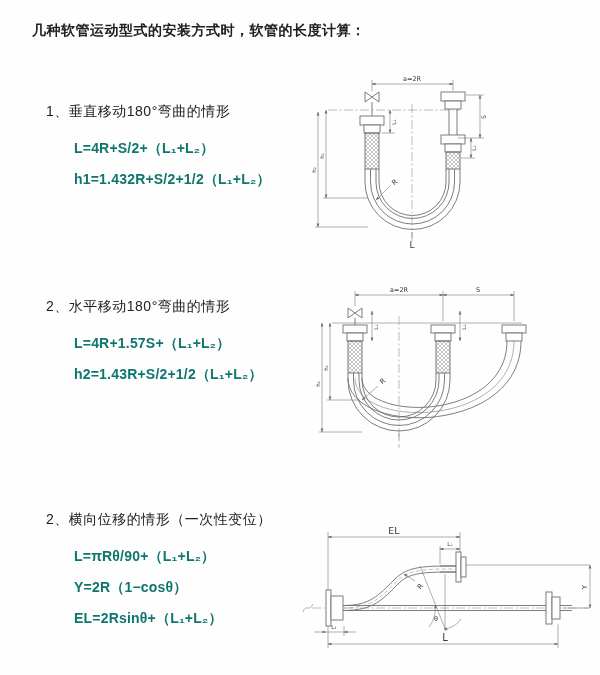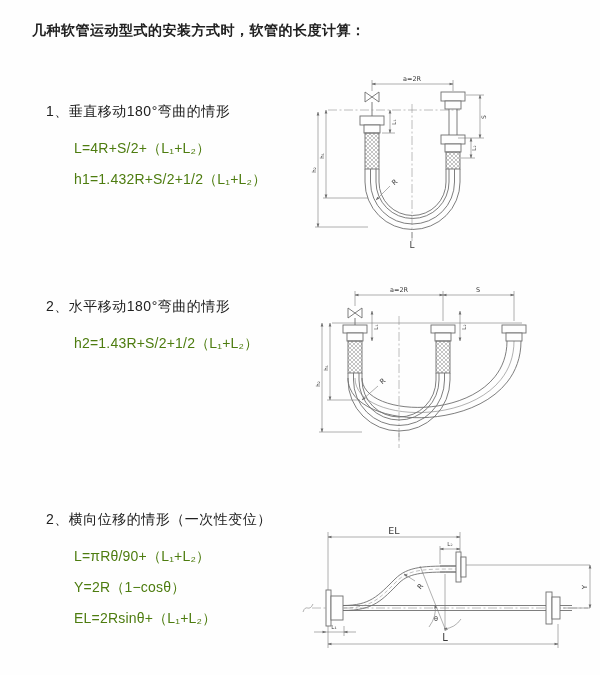--- a/index.html
+++ b/index.html
@@ -1,21 +1,21 @@
 <!DOCTYPE html>
 <html><head>
 <meta charset="utf-8">
 <style>
   html,body{margin:0;padding:0;background:#ffffff;}
   .page{position:relative;width:600px;height:675px;background:#fefefe;overflow:hidden;
         font-family:"Liberation Sans","DejaVu Sans",sans-serif;color:#212121;}
   .title{position:absolute;left:32px;top:22px;font-size:14px;font-weight:600;letter-spacing:.5px;}
   .sec{position:absolute;left:46px;width:270px;}
   .sec .h{font-size:14px;font-weight:400;letter-spacing:.5px;margin:0 0 12px 0;}
-  .sec .f{font-size:14px;font-weight:400;margin:0 0 0 28px;padding:6.5px 0;letter-spacing:.2px;color:#4d7c0f;}
+  .sec .f{font-size:14px;font-weight:700;margin:0 0 0 28px;padding:6.5px 0;letter-spacing:.2px;color:#0f766e;}
   .dg{position:absolute;text-decoration:underline;}
   svg{display:block;}
   svg text{font-family:"DejaVu Sans","Liberation Sans",sans-serif;fill:#3a3a3a;}
   .ln{stroke:#6f6f6f;stroke-width:0.9;fill:none;}
   .lnt{stroke:#6f6f6f;stroke-width:0.55;fill:none;}
   .dim{stroke:#7a7a7a;stroke-width:0.6;fill:none;}
   .chain{stroke:#8a8a8a;stroke-width:0.55;fill:none;stroke-dasharray:9 2.5 2 2.5;}
   .dash{stroke:#8a8a8a;stroke-width:0.55;fill:none;stroke-dasharray:4 2.5;}
   .fl{fill:#fefefe;stroke:#6f6f6f;stroke-width:0.9;}
   .br{stroke:#6f6f6f;stroke-width:0.9;}
@@ -28,20 +28,21 @@
   <div class="title">几种软管运动型式的安装方式时，软管的长度计算：</div>
 
   <section class="sec" style="top:103px">
     <div class="h">1、垂直移动180°弯曲的情形</div>
     <div class="f">L=4R+S/2+（L₁+L₂）</div>
     <div class="f">h1=1.432R+S/2+1/2（L₁+L₂）</div>
   </section>
 
   <section class="sec" style="top:298px">
     <div class="h">2、水平移动180°弯曲的情形</div>
+    <div class="f">L=4R+1.57S+（L₁+L₂）</div>
     <div class="f">h2=1.43R+S/2+1/2（L₁+L₂）</div>
   </section>
 
   <section class="sec" style="top:511px">
     <div class="h">2、横向位移的情形（一次性变位）</div>
     <div class="f">L=πRθ/90+（L₁+L₂）</div>
     <div class="f">Y=2R（1−cosθ）</div>
     <div class="f">EL=2Rsinθ+（L₁+L₂）</div>
   </section>
 

